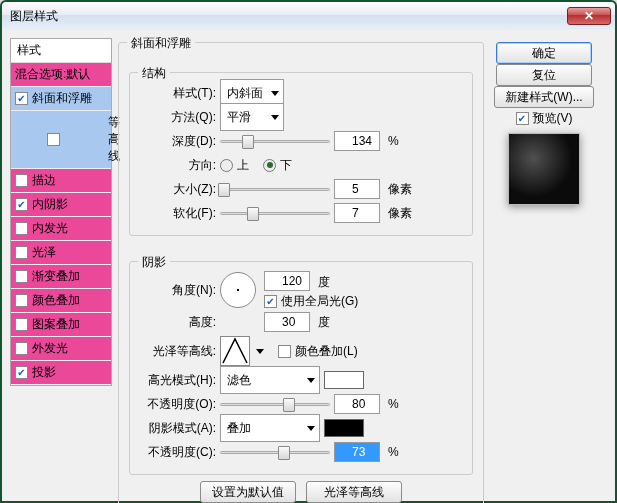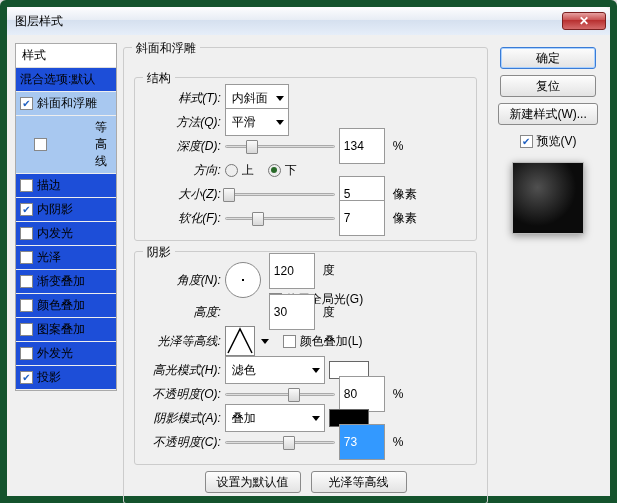--- a/index.html
+++ b/index.html
@@ -1,40 +1,40 @@
 <!DOCTYPE html>
 <html><head>
 <meta charset="utf-8">
 <style>
 * { box-sizing: border-box; margin: 0; padding: 0; font-family: "Microsoft YaHei", "SimSun", sans-serif; font-size: 12px; }
 body { background: #f0f0f0; width: 617px; height: 503px; overflow: hidden; }
-.window { width: 617px; height: 503px; background: #f0f0f0; border: 7px solid #14532d; border-radius: 6px 6px 0 0; box-shadow: 0 0 4px rgba(0,0,0,0.3); }
+.window { width: 617px; height: 503px; background: #f0f0f0; border: 2px solid #14532d; border-radius: 6px 6px 0 0; box-shadow: 0 0 4px rgba(0,0,0,0.3); }
 .titlebar { height: 28px; background: linear-gradient(#fdfdfe, #e8edf5 45%, #d5e0ef 46%, #e6eef9); border-radius: 5px 5px 0 0; display: flex; align-items: center; padding: 0 4px 0 8px; }
 .titlebar .title { flex: 1; color: #000; }
 .close-btn { width: 44px; height: 18px; background: linear-gradient(#e6a0a0, #c84f4f 45%, #b83030 46%, #d46a6a); border: 1px solid #7a2020; border-radius: 3px; display: flex; align-items: center; justify-content: center; color: #fff; font-weight: bold; cursor: pointer; font-size: 11px; }
 .body { display: flex; padding: 8px; height: calc(100% - 28px); gap: 6px; }
 .left-col { width: 102px; }
 .mid-col { width: 366px; display: flex; flex-direction: column; }
-.right-col { width: 108px; display: flex; flex-direction: column; align-items: center; gap: 6px; padding-top: 4px; }
-.styles-panel { border: 1px solid #aaa; background: #1d4ed8; }
+.right-col { width: 108px; display: flex; flex-direction: column; align-items: center; padding-top: 4px; }
+.styles-panel { border: 1px solid #aaa; background: #ec4899; }
 .styles-header { padding: 3px 6px; background: #fff; border-bottom: 1px solid #ddd; }
 .styles-row { display: flex; align-items: center; padding: 3px 4px; gap: 4px; border-bottom: 1px solid #eee; cursor: pointer; }
 .styles-row.selected { background: #a8c8f0; }
-.styles-row.indent { padding-left: 18px; gap: 48px; }
+.styles-row.indent { padding-left: 36px; gap: 48px; }
 .chk { width: 13px; height: 13px; border: 1px solid #888; background: #fff; display: inline-flex; align-items: center; justify-content: center; font-size: 10px; color: #2060c0; flex-shrink: 0; }
 .fieldset { border: 1px solid #ccc; border-radius: 3px; padding: 8px 10px 10px 10px; position: relative; margin-top: 4px; }
 .fieldset > .legend { position: absolute; top: -8px; left: 8px; background: #f0f0f0; padding: 0 4px; }
 .form-row { display: flex; align-items: center; height: 24px; gap: 4px; }
-.form-label { width: 76px; text-align: right; font-style: italic; }
+.form-label { width: 76px; text-align: right; }
 .select { display: inline-flex; align-items: center; border: 1px solid #999; background: #fff; height: 28px; padding: 0 4px 0 6px; min-width: 64px; justify-content: space-between; cursor: pointer; }
 .caret { width: 0; height: 0; border-left: 4px solid transparent; border-right: 4px solid transparent; border-top: 5px solid #000; margin-left: 6px; }
 .slider { width: 110px; height: 18px; position: relative; display: inline-block; }
 .slider .track { position: absolute; top: 8px; left: 0; right: 0; height: 3px; background: #ddd; border: 1px solid #aaa; border-radius: 2px; }
 .slider .thumb { position: absolute; top: 3px; width: 12px; height: 14px; background: linear-gradient(#fafafa,#d8d8d8); border: 1px solid #888; border-radius: 1px; transform: translateX(-50%); }
-.num-input { width: 46px; height: 36px; border: 1px solid #999; background: #fff; padding: 0 4px; display: inline-flex; align-items: center; }
+.num-input { width: 46px; height: 20px; border: 1px solid #999; background: #fff; padding: 0 17px; display: inline-flex; align-items: center; }
 .num-input.hl { background: #3399ff; color: #fff; }
 .unit { margin-left: 4px; }
 .radio { width: 13px; height: 13px; border: 1px solid #777; border-radius: 50%; display: inline-flex; align-items: center; justify-content: center; background: #eee; }
 .radio .dot { width: 6px; height: 6px; border-radius: 50%; background: #2a6a2a; }
 .btn { min-width: 96px; height: 22px; border: 1px solid #8a8a8a; background: linear-gradient(#fdfdfd,#e3e3e3); border-radius: 3px; display: inline-flex; align-items: center; justify-content: center; cursor: pointer; padding: 0 10px; }
 .btn.primary { border: 1px solid #3a7bd5; box-shadow: 0 0 0 1px #a9d1ff inset; }
 .preview-box { width: 72px; height: 72px; background: radial-gradient(circle at 35% 35%, #505050, #0b0b0b 60%); border: 1px solid #bbb; box-shadow: 0 2px 8px rgba(0,0,0,0.4); margin-top: 6px; }
 .angle-dial { width: 36px; height: 36px; border: 1px solid #888; border-radius: 50%; position: relative; background: #fff; }
 .angle-dial .cross { position: absolute; top: 50%; left: 50%; width: 2px; height: 2px; background: #000; transform: translate(-50%,-50%); }
 .curve-box { width: 30px; height: 30px; border: 1px solid #888; background: #fff; position: relative; display: inline-flex; align-items: center; justify-content: center; }
@@ -167,30 +167,30 @@
                 <div class="track"></div>
                 <div class="thumb" style="left:30%"></div>
               </div>
             <span class="num-input">
                 <span>7</span>
               </span>
             <span class="unit">像素</span>
           </div>
         </div>
 
-        <div class="fieldset" style="margin-top:10px">
+        <div class="fieldset" style="margin-top:25px">
           <div class="legend">阴影</div>
 
           <div class="form-row" style="height:40px">
             <span class="form-label">角度(N):</span>
             <div class="angle-dial">
                 <div class="cross"></div>
               </div>
             <div style="display:flex;flex-direction:column;gap:2px;margin-left:4px">
-              <div style="display:flex;align-items:center;gap:4px">
+              <div style="display:flex;align-items:flex-end;gap:4px">
                 <span class="num-input">
                     <span>120</span>
                   </span>
                 <span class="unit">度</span>
               </div>
               <div style="display:flex;align-items:center;gap:4px">
                 <span class="chk">✔</span>
                 <span>使用全局光(G)</span>
               </div>
             </div>

